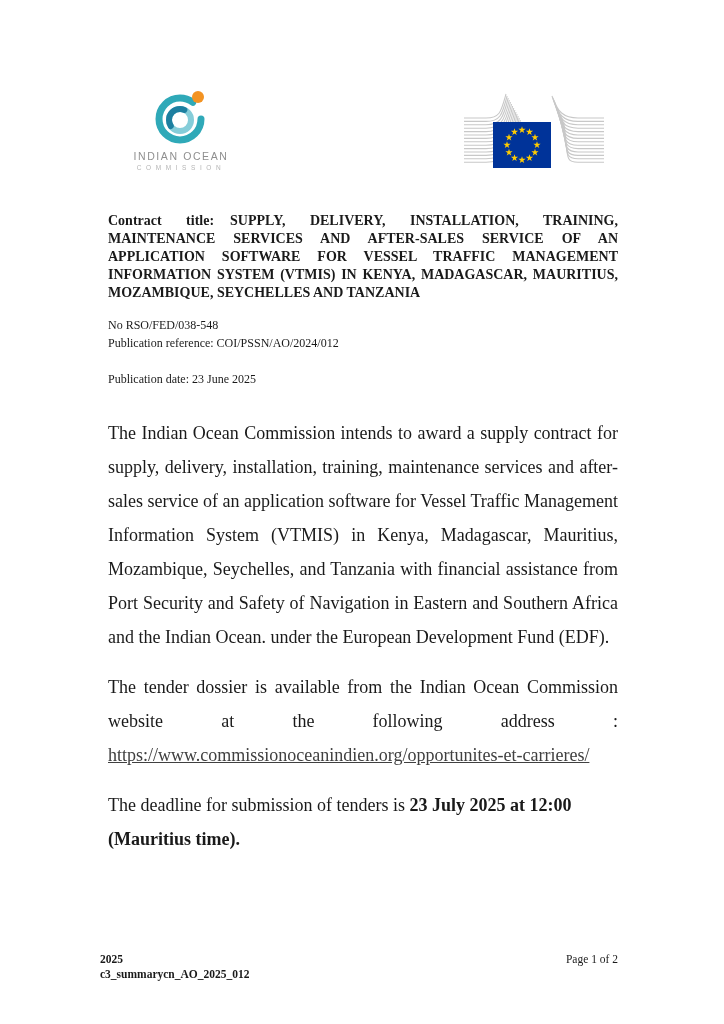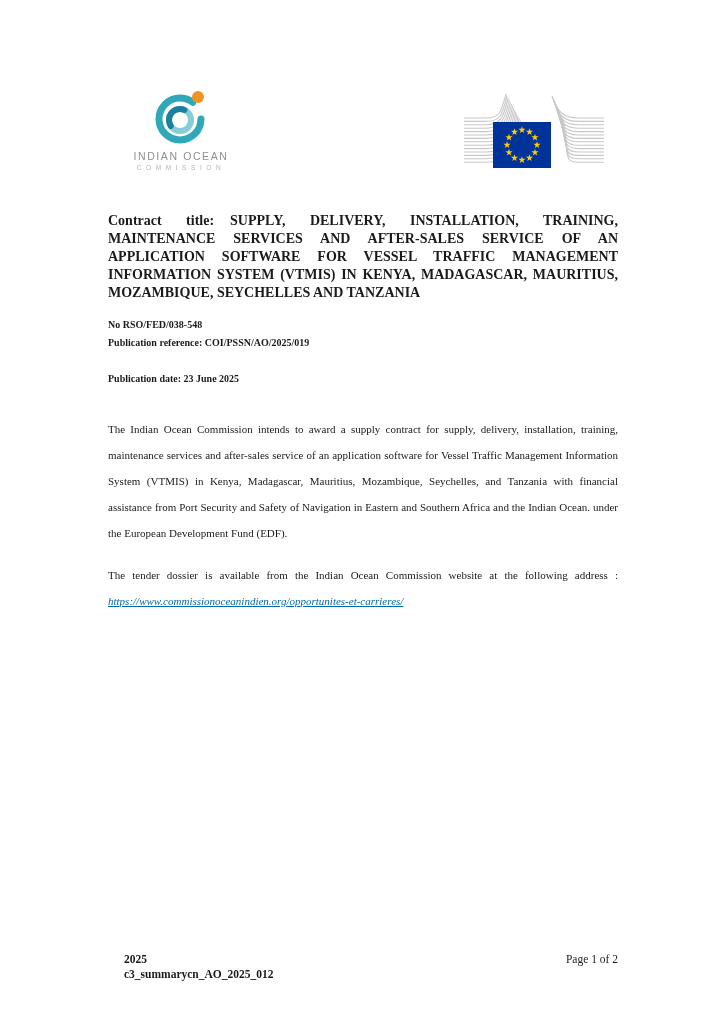--- a/index.html
+++ b/index.html
@@ -35,34 +35,34 @@
 
   
   .title-block{
     margin-top:30px;
     font-size:14px;font-weight:bold;
     line-height:18px;text-align:justify;
   }
   .title-block .label{margin-right:16px;}
 
   
-  .refs{margin-top:13px;margin-bottom:28px;font-size:10px;font-weight:bold;line-height:18px;}
+  .refs{margin-top:13px;margin-bottom:28px;font-size:12px;font-weight:normal;line-height:18px;}
   .refs .pub-date{margin-top:18px;}
 
   
   .body-text p{
-    font-size:11px;line-height:26px;
+    font-size:18px;line-height:34px;
     text-align:justify;margin:0 0 16px 0;
   }
   .body-text p.single{text-align:left;}
-  a.doc-link{color:#0369a1;text-decoration:underline;font-style:italic;}
+  a.doc-link{color:#404040;text-decoration:underline;}
 
   
   .footer{
-    position:absolute;left:124px;right:106px;bottom:42px;
+    position:absolute;left:100px;right:106px;bottom:42px;
     display:flex;justify-content:space-between;align-items:flex-start;
     font-size:11.5px;line-height:15px;
   }
   .footer .year{font-weight:bold;}
   .footer .file-ref{font-weight:bold;}
   .footer .page-num{font-weight:normal;}
 </style>
 </head>
 <body>
 
@@ -133,30 +133,31 @@
             </g>
         </svg>
       </div>
 
     </div>
 
     <p class="title-block"><span class="label">Contract title:</span><span>SUPPLY, DELIVERY, INSTALLATION, TRAINING, MAINTENANCE SERVICES AND AFTER-SALES SERVICE OF AN APPLICATION SOFTWARE FOR VESSEL TRAFFIC MANAGEMENT INFORMATION SYSTEM (VTMIS) IN KENYA, MADAGASCAR, MAURITIUS, MOZAMBIQUE, SEYCHELLES AND TANZANIA</span></p>
 
     <div class="refs">
       <div>No RSO/FED/038-548</div>
-      <div>Publication reference: COI/PSSN/AO/2025/019</div>
+      <div>Publication reference: COI/PSSN/AO/2024/012</div>
       <div class="pub-date">Publication date: 23 June 2025</div>
     </div>
 
     <div class="body-text">
 
       <p>The Indian Ocean Commission intends to award a supply contract for supply, delivery, installation, training, maintenance services and after-sales service of an application software for Vessel Traffic Management Information System (VTMIS) in Kenya, Madagascar, Mauritius, Mozambique, Seychelles, and Tanzania with financial assistance from Port Security and Safety of Navigation in Eastern and Southern Africa and the Indian Ocean. under the European Development Fund (EDF).</p>
 
       <p><span>The tender dossier is available from the Indian Ocean Commission website at the following address : </span><a class="doc-link" href="#">https://www.commissionoceanindien.org/opportunites-et-carrieres/</a></p>
 
+      <p class="single"><span>The deadline for submission of tenders is </span><b>23 July 2025 at 12:00 (Mauritius time).</b></p>
 
 
     </div>
   </div>
 
   <div class="footer">
     <div>
       <div class="year">2025</div>
       <div class="file-ref">c3_summarycn_AO_2025_012</div>
     </div>

